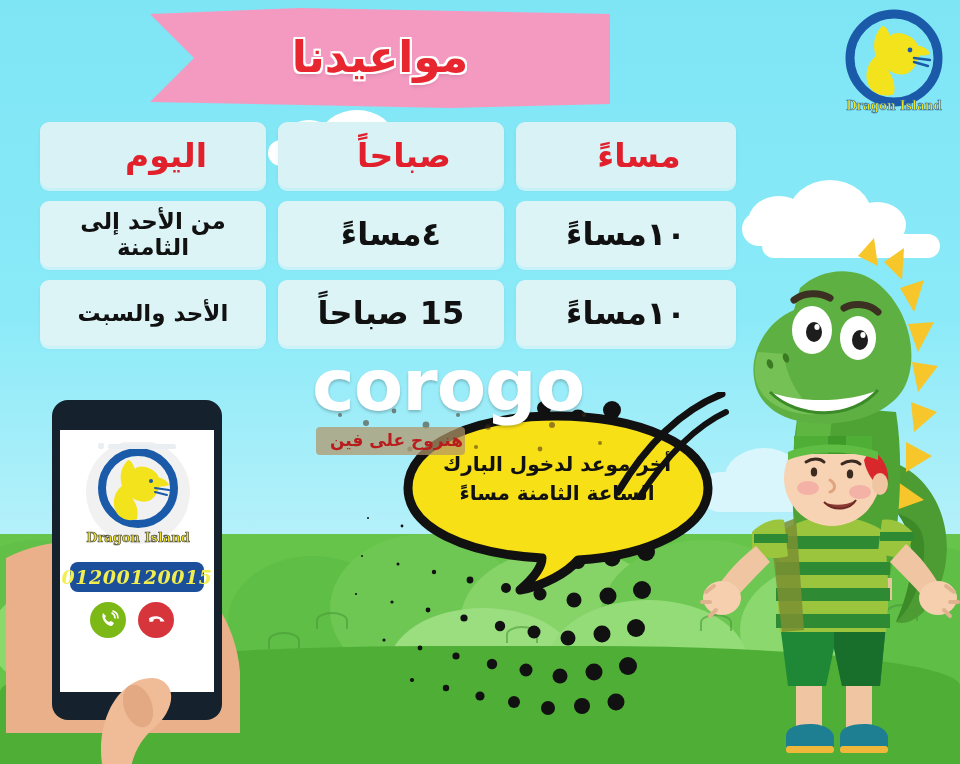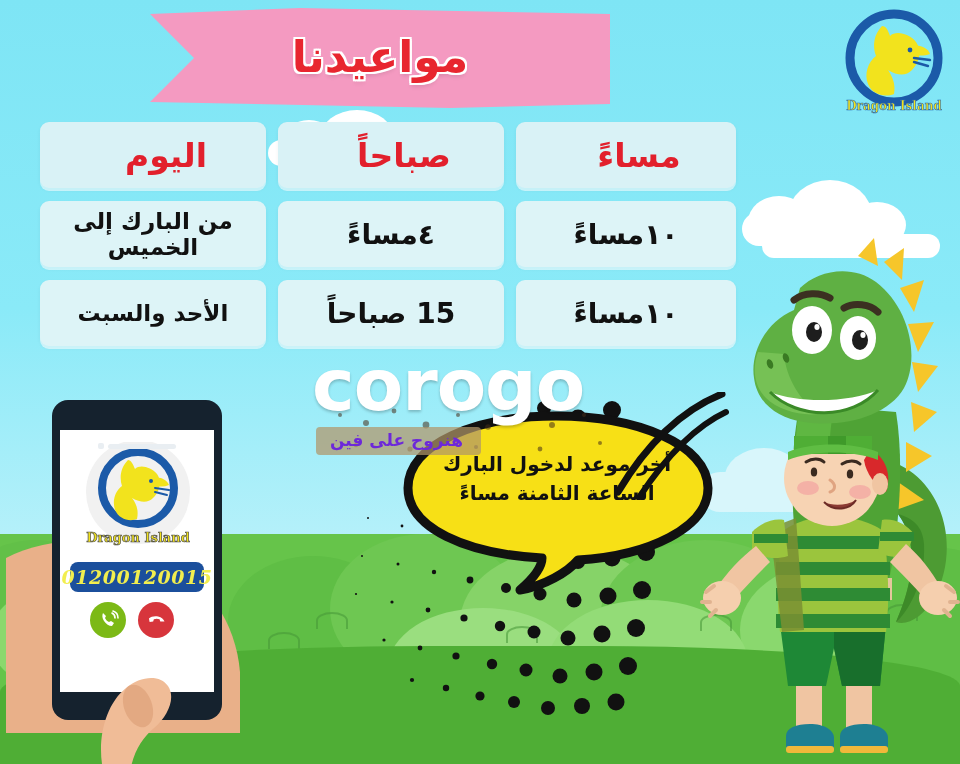--- a/index.html
+++ b/index.html
@@ -84,21 +84,21 @@
   }
   .c-day{width:230px;}
   .c-mor{width:230px;}
   .c-eve{width:224px;}
   .head .cell{
     color:#e2202c;
     font-size:33px;
     background:#d9f2f6;
     padding-left:32px;
   }
-  .body .cell{font-weight:bold;font-size:28px;}
+  .body .cell{font-weight:bold;font-size:32px;}
   .body .c-day{font-size:23px;}
 
   
   .logo-tr{position:absolute;right:10px;top:6px;width:112px;height:112px;}
 
   
   .phone{
     position:absolute;left:52px;top:400px;width:170px;height:330px;
   }
   .phone-body{
@@ -158,22 +158,22 @@
     font-family:"DejaVu Sans","Liberation Sans",sans-serif;
     font-size:72px;font-weight:bold;color:#ffffff;
     letter-spacing:-1px;direction:ltr;text-align:left;
     line-height:1;
     text-shadow:0 2px 3px rgba(0,0,0,.22);
     position:absolute;left:12px;top:0;
   }
   .wm-sub{
     position:absolute;left:16px;top:78px;
     background:rgba(176,150,104,.72);
-    color:#6d28d9;font-size:17px;font-weight:bold;
-    padding:3px 18px 5px 14px;border-radius:4px;
+    color:#b91c1c;font-size:17px;font-weight:bold;
+    padding:3px 2px 5px 14px;border-radius:4px;
   }
   .wm-dots{position:absolute;left:0;top:0;width:350px;height:110px;}
 </style>
 </head>
 <body>
 
 <div id="poster">
 
   <div class="sky"></div>
 
@@ -437,21 +437,21 @@
 
     <div class="srow head">
       <div class="cell c-eve">مساءً</div>
       <div class="cell c-mor">صباحاً</div>
       <div class="cell c-day">اليوم</div>
     </div>
 
     <div class="srow body">
       <div class="cell c-eve">١٠مساءً</div>
       <div class="cell c-mor">٤مساءً</div>
-      <div class="cell c-day">من البارك إلى الخميس</div>
+      <div class="cell c-day">من الأحد إلى الثامنة</div>
     </div>
 
     <div class="srow body">
       <div class="cell c-eve">١٠مساءً</div>
       <div class="cell c-mor">15 صباحاً</div>
       <div class="cell c-day">الأحد والسبت</div>
     </div>
 
   </div>
 

